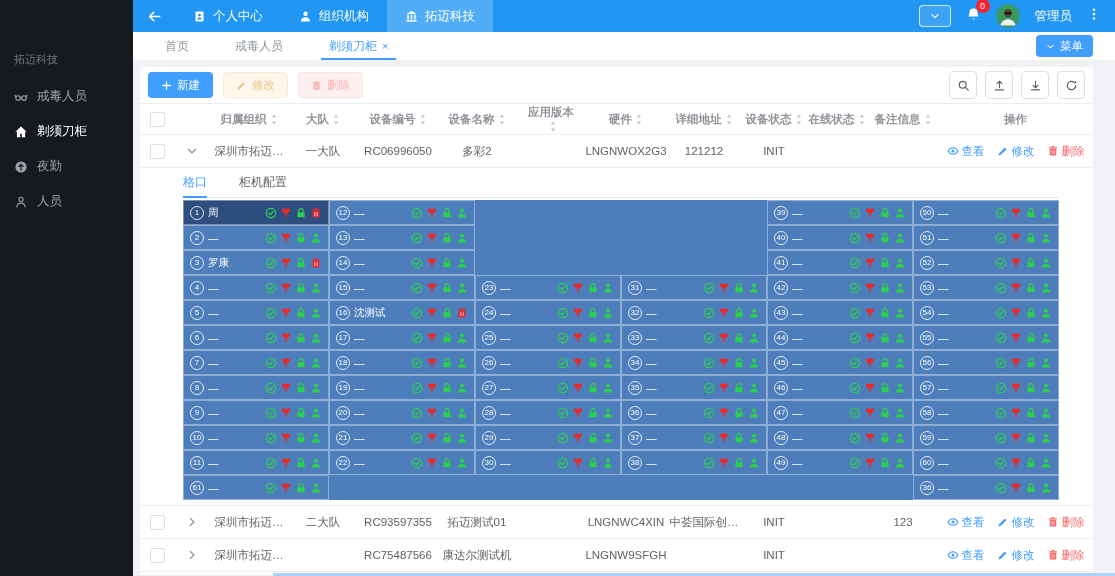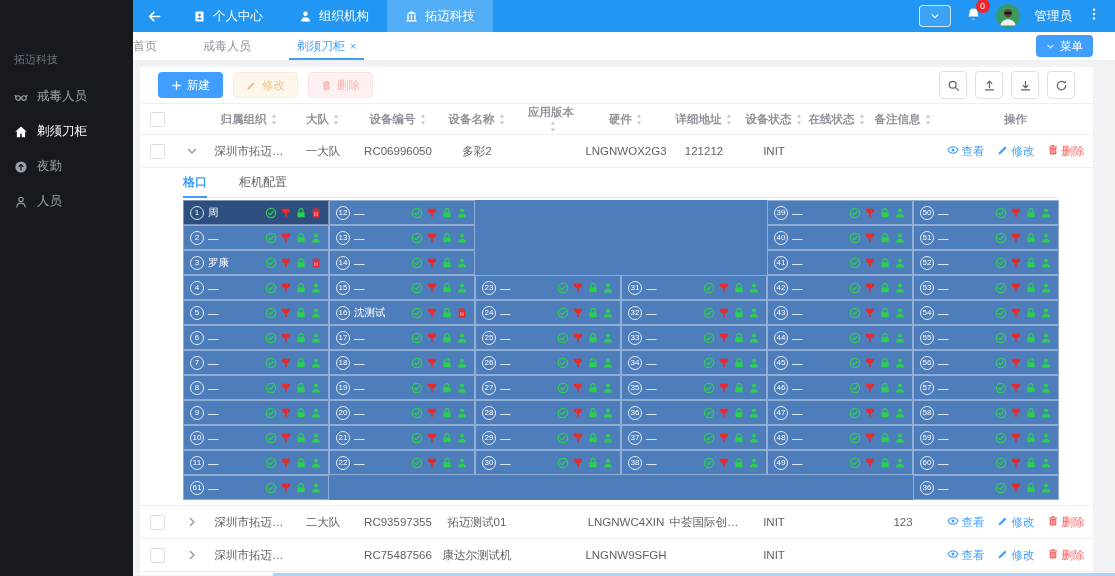--- a/index.html
+++ b/index.html
@@ -35,34 +35,34 @@
   .badge{position:absolute;top:-8px;right:-9px;background:#f5222d;color:#fff;font-size:9px;
          min-width:14px;height:14px;border-radius:8px;display:flex;align-items:center;justify-content:center;}
   .avatar{width:24px;height:24px;border-radius:50%;overflow:hidden;cursor:pointer;}
   .avatar svg{width:24px;height:24px;display:block;}
   .username{font-size:12.5px;}
   .dots{cursor:pointer;}
   .dots .icon{width:14px;height:14px;}
 
   
   .tabbar{height:28px;background:#fff;border-bottom:1px solid #f0f0f0;display:flex;align-items:stretch;position:relative;flex:none;}
-  .tabs{display:flex;gap:46px;}
+  .tabs{display:flex;padding-left:32px;gap:46px;}
   .tab{display:flex;align-items:center;gap:5px;font-size:12px;color:#8f959c;cursor:pointer;position:relative;}
   .tab.active{color:#409eff;}
   .tab.active::after{content:"";position:absolute;left:-8px;right:-8px;bottom:0;height:2px;background:#409eff;}
   .tab .close{font-size:11px;line-height:1;}
   .menu-btn{position:absolute;right:22px;top:3px;height:22px;background:#409eff;color:#fff;border:none;
             border-radius:4px;font-size:11.5px;display:flex;align-items:center;gap:5px;padding:0 10px;
             cursor:pointer;font-family:inherit;}
   .menu-btn .icon{width:9px;height:9px;}
 
   
   .content{flex:1;padding:6px 22px 0 7px;min-height:0;}
   .card{background:#fff;height:508px;overflow:hidden;border-radius:2px;position:relative;}
-  .toolbar{height:36px;display:flex;align-items:center;padding:0 18px;gap:10px;}
+  .toolbar{height:36px;display:flex;align-items:center;padding:0 8px;gap:10px;}
   .btn{height:26px;border-radius:4px;font-size:11.5px;display:inline-flex;align-items:center;gap:5px;
        padding:0 12px;border:1px solid transparent;font-family:inherit;cursor:pointer;}
   .btn .icon{width:11px;height:11px;}
   .btn-primary{background:#409eff;color:#fff;}
   .btn-warn-dis{background:#fdf6ec;border-color:#faecd8;color:#f0c488;cursor:not-allowed;}
   .btn-danger-dis{background:#fef0f0;border-color:#fde2e2;color:#f8b4b4;cursor:not-allowed;}
   .tool-icons{margin-left:auto;display:flex;gap:8px;}
   .tbtn{width:26px;height:26px;border:1px solid #dcdfe6;border-radius:4px;display:flex;align-items:center;
         justify-content:center;color:#5f6368;background:#fff;cursor:pointer;}
 
@@ -74,29 +74,29 @@
   .td,.th{display:flex;align-items:center;justify-content:center;height:100%;overflow:hidden;white-space:nowrap;flex:none;}
   .c-check{width:34px;} .c-expand{width:36px;}
   .c-org{width:78px;} .c-team{width:70px;} .c-device_no{width:80px;} .c-device_name{width:78px;}
   .c-app_version{width:70px;flex-direction:column;} .c-hardware{width:80px;} .c-address{width:76px;}
   .c-device_status{width:64px;} .c-online_status{width:62px;} .c-remark{width:70px;}
   .c-ops{flex:1 1 auto;}
   .checkbox{width:13px;height:13px;border:1px solid #dcdfe6;border-radius:2px;background:#fff;cursor:pointer;}
   .exp{width:12px;height:12px;color:#999;cursor:pointer;}
   .caret{display:inline-flex;width:8px;height:13px;margin-left:3px;}
   .caret svg{width:100%;height:100%;}
-  .op{display:inline-flex;align-items:flex-start;gap:3px;margin:0 6px;color:#409eff;cursor:pointer;}
+  .op{display:inline-flex;align-items:center;gap:3px;margin:0 6px;color:#409eff;cursor:pointer;}
   .op .icon{width:12px;height:12px;}
   .op.danger{color:#f56c6c;}
 
   
   .detail{padding-left:43px;border-bottom:1px solid #ebeef5;}
   .dtabs{display:flex;gap:32px;height:30px;align-items:stretch;border-bottom:1px solid #e4e7ed;width:876px;box-sizing:border-box;}
   .dtab{display:flex;align-items:center;font-size:12px;color:#606266;position:relative;cursor:pointer;}
-  .dtab.active{color:#409eff;font-weight:bold;}
+  .dtab.active{color:#409eff;}
   .dtab.active::after{content:"";position:absolute;left:0;right:0;bottom:-1px;height:2px;background:#409eff;}
   .grid{width:876px;min-height:300px;display:flex;background:#4d7dba;margin:2px 0 5px;}
   .gcol{width:146px;display:flex;flex-direction:column;box-sizing:border-box;}
   .gcell{box-sizing:border-box;height:25px;border:1px solid rgba(255,255,255,.38);display:flex;
          align-items:center;padding:0 6px;gap:4px;cursor:pointer;}
   .gcell.selected{background:#2f4e80;}
   .gno{box-sizing:border-box;width:14px;height:14px;border:1px solid rgba(255,255,255,.85);border-radius:50%;
        color:#fff;font-size:8px;display:flex;align-items:center;justify-content:center;flex:0 0 14px;}
   .gname{color:#fff;font-size:10.5px;flex:1;overflow:hidden;white-space:nowrap;}
   .gicons{display:flex;gap:3px;align-items:center;}

